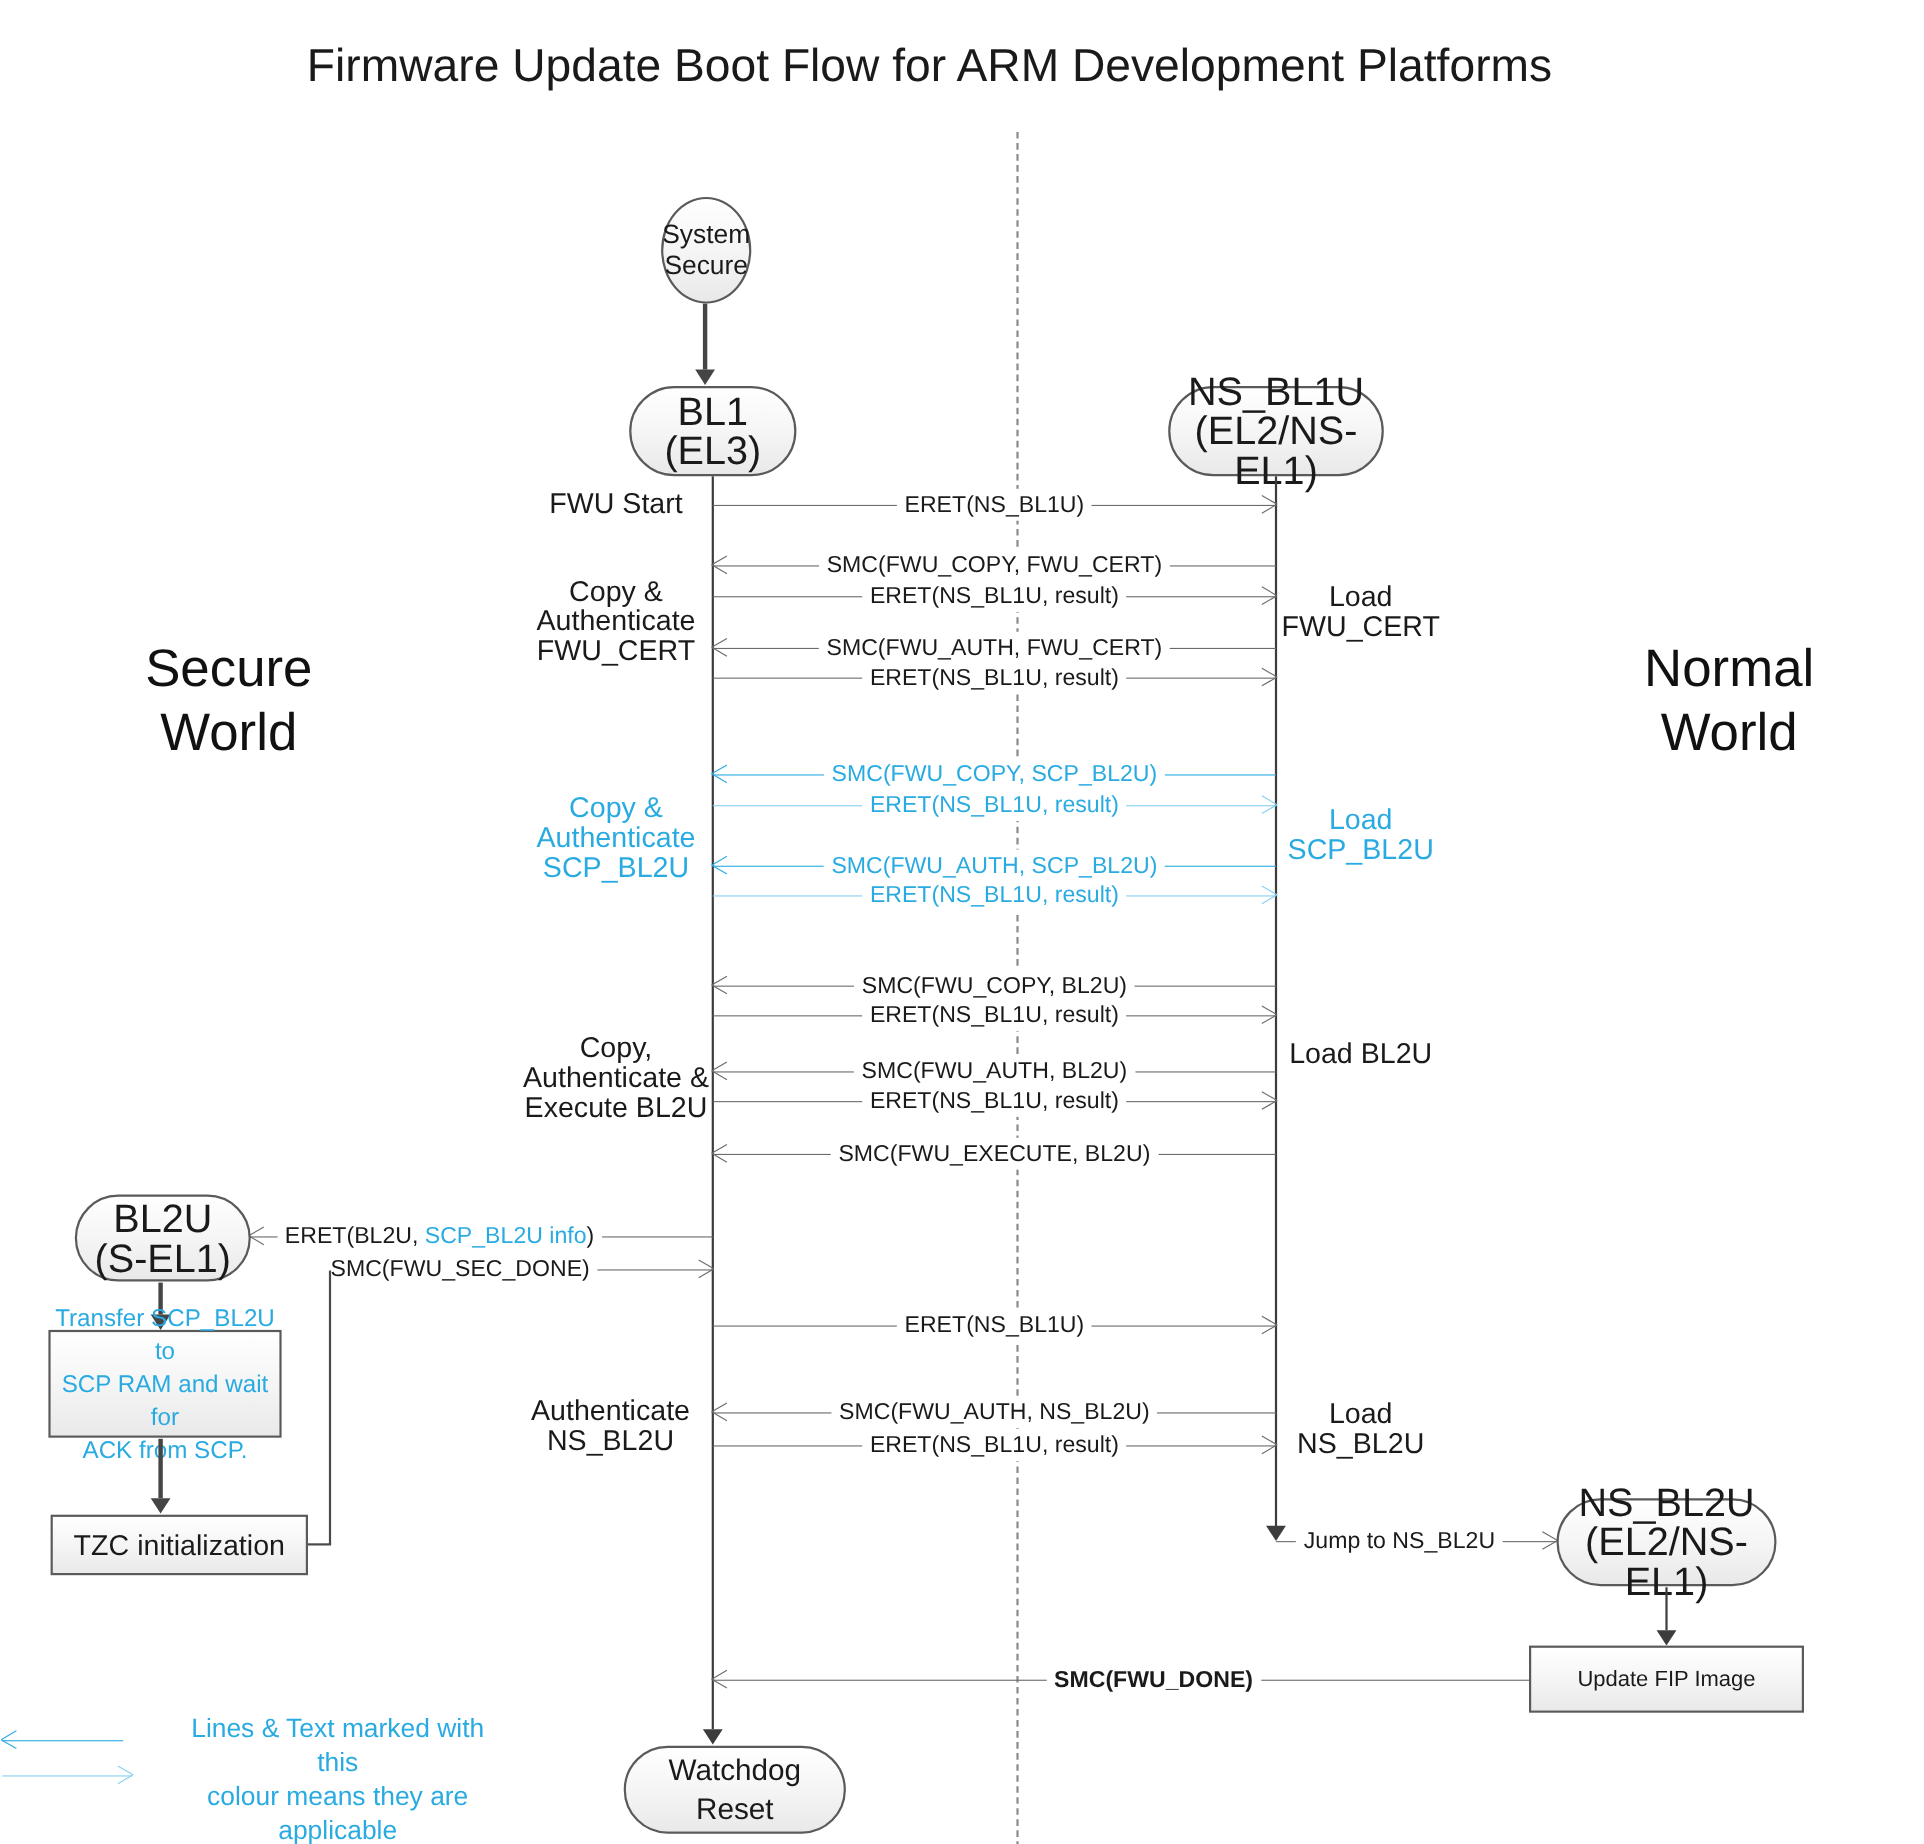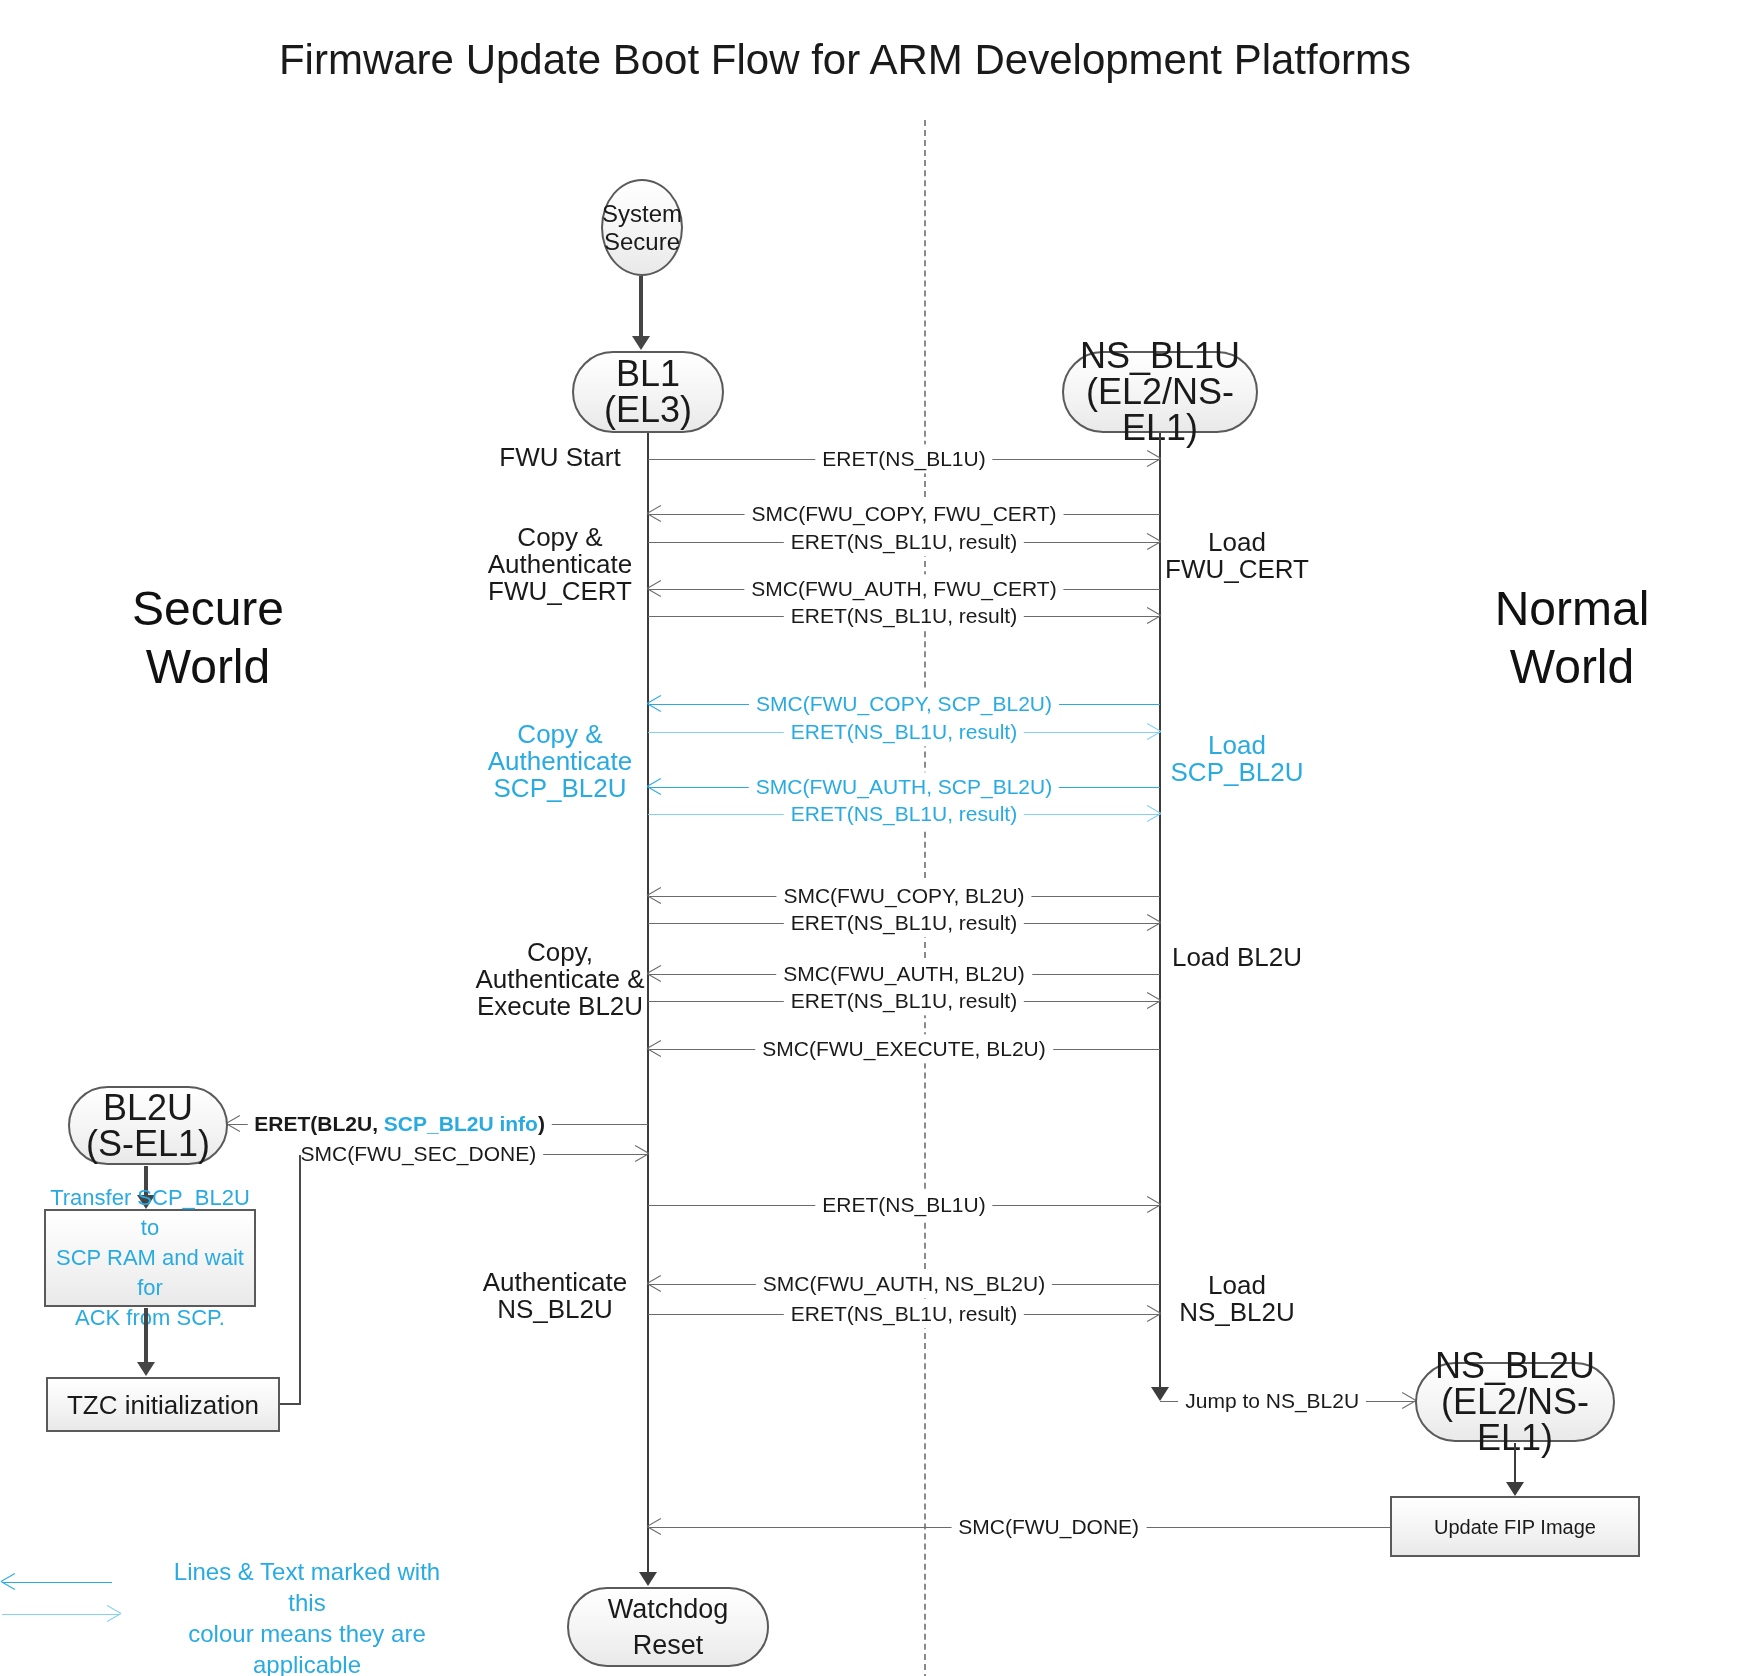--- a/index.html
+++ b/index.html
@@ -120,21 +120,21 @@
     <span class="lbl">SMC(FWU_AUTH, BL2U)</span>
     </div>
   <div class="msg hr" style="left:648px;top:977px;width:512px;">
     <span class="lbl">ERET(NS_BL1U, result)</span>
     </div>
   <div class="msg hl" style="left:648px;top:1025px;width:512px;">
     <span class="lbl">SMC(FWU_EXECUTE, BL2U)</span>
     </div>
 
   <div class="msg hl" style="left:227px;top:1100px;width:421px;">
-    <span class="lbl" style="left:41%;font-weight:bold;"><span>ERET(BL2U, </span><span class="accent-t">SCP_BL2U info</span><span>)</span></span>
+    <span class="lbl" style="left:41%;"><span>ERET(BL2U, </span><span class="accent-t">SCP_BL2U info</span><span>)</span></span>
     </div>
   <div class="msg hr" style="left:300px;top:1130px;width:348px;">
     <span class="lbl" style="left:34%;">SMC(FWU_SEC_DONE)</span>
     </div>
 
   <div class="pill pre" style="left:68px;top:1062px;width:160px;height:79px;">BL2U
 (S-EL1)</div>
   <div class="tline" style="left:144px;top:1142px;height:29px;"></div>
   <div class="dhead" style="left:137px;top:1171px;"></div>
   <div class="rect side blue-t center pre" style="left:44px;top:1185px;width:212px;height:98px;font-size:22px;line-height:30px;">Transfer SCP_BL2U to
@@ -158,21 +158,21 @@
 
   <div class="msg hr" style="left:1160px;top:1377px;width:255px;">
     <span class="lbl" style="left:44%;">Jump to NS_BL2U</span>
     </div>
   <div class="pill pre" style="left:1415px;top:1338px;width:200px;height:80px;">NS_BL2U
 (EL2/NS-EL1)</div>
   <div class="vline" style="left:1514px;top:1419px;height:39px;border-left-color:#3c3c3c;"></div>
   <div class="dhead" style="left:1506px;top:1458px;border-top-color:#3c3c3c;"></div>
   <div class="rect" style="left:1390px;top:1472px;width:250px;height:61px;font-size:20px;">Update FIP Image</div>
 
-  <div class="msg hl" style="left:648px;top:1503px;width:742px;">
+  <div class="msg hl" style="left:648px;top:1503px;width:742px;font-weight:bold;">
     <span class="lbl" style="left:54%;">SMC(FWU_DONE)</span>
     </div>
   <div class="pill" style="left:567px;top:1563px;width:202px;height:80px;font-size:27px;">Watchdog Reset</div>
 
   <div class="side center" style="left:465px;top:420px;width:190px;">FWU Start</div>
   <div class="side center pre" style="left:465px;top:500px;width:190px;">Copy &amp;
 Authenticate
 FWU_CERT</div>
   <div class="side center pre" style="left:1147px;top:505px;width:180px;">Load
 FWU_CERT</div>

